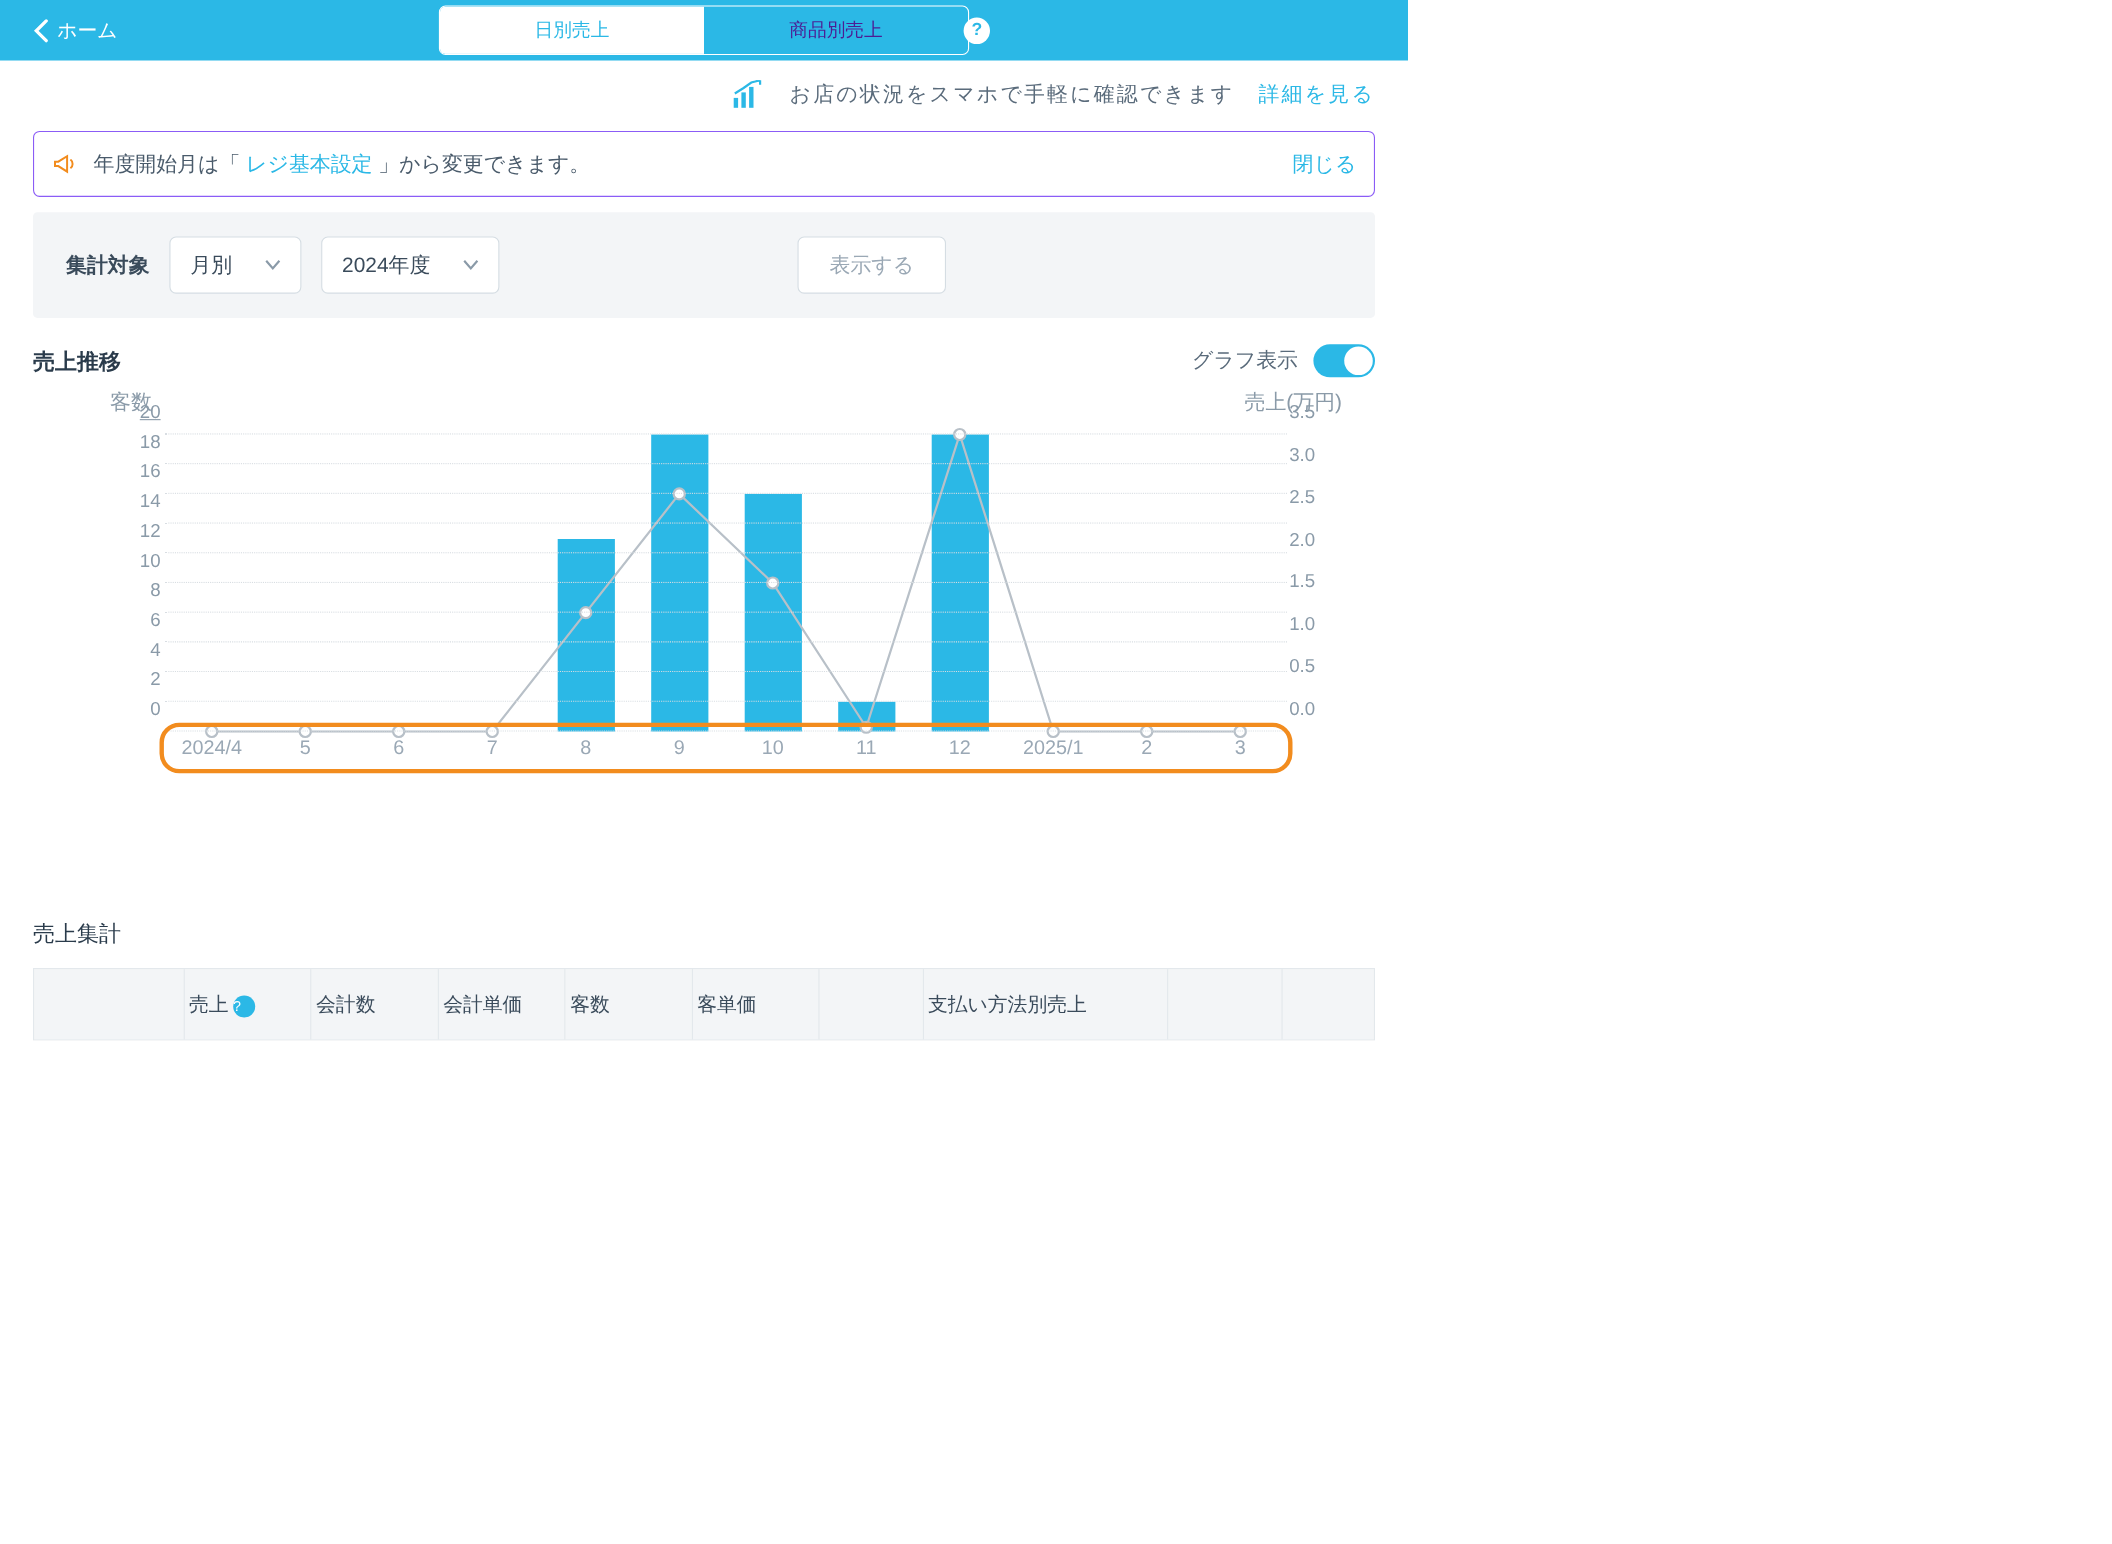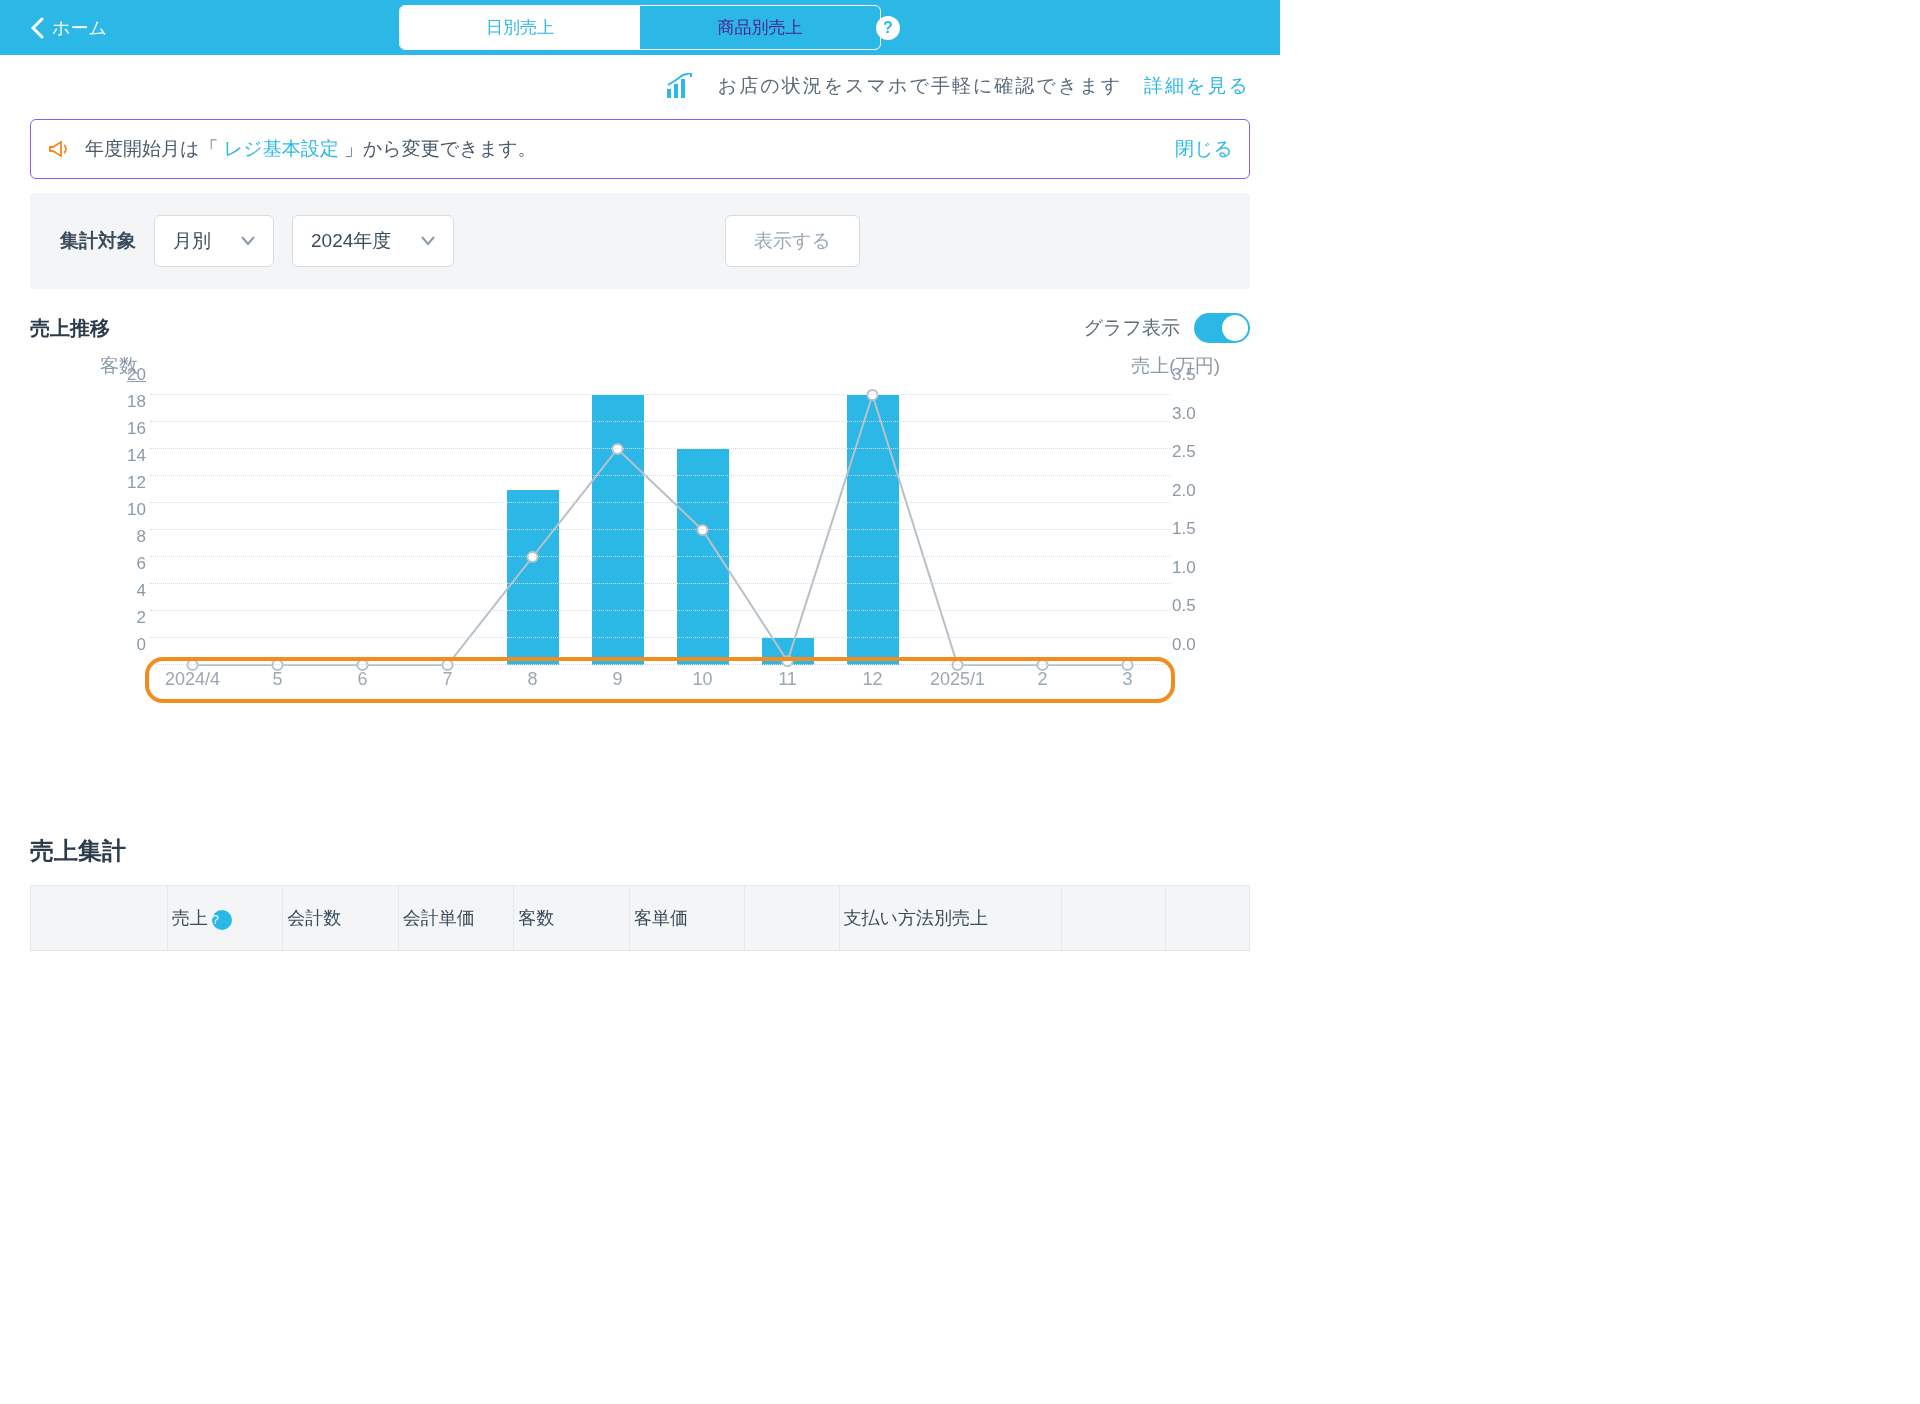--- a/index.html
+++ b/index.html
@@ -43,21 +43,21 @@
 .grid{position:absolute;left:0;right:0;border-top:1px dotted #d8dde2}
 .bars{position:absolute;inset:0;display:flex}
 .barcol{flex:1;position:relative}
 .bar{position:absolute;bottom:0;left:50%;transform:translateX(-50%);width:52px;background:#2BB8E6}
 .line-svg{position:absolute;inset:0;width:100%;height:100%;overflow:visible}
 .xaxis{position:absolute;left:120px;right:80px;bottom:0;height:26px;display:flex}
 .xlabel{flex:1;text-align:center;color:#9aa8b5;font-size:18px}
 .highlight-box{position:absolute;border:4px solid #F28C1E;border-radius:18px;pointer-events:none}
 .callout{position:absolute;background:#F28C1E;color:#fff;font-size:36px;font-weight:600;padding:20px 34px;border-radius:14px}
 .callout::before{content:"";position:absolute;top:-22px;left:46px;border:14px solid transparent;border-bottom-color:#F28C1E}
-.sum-title{margin:140px 30px 18px;color:#2a3b4b;font-size:24px;font-weight:700}
+.sum-title{margin:140px 30px 18px;color:#2a3b4b;font-size:20px;font-weight:400}
 .table-head{margin:0 30px;background:#f3f5f7;border:1px solid #e3e8ec;display:flex}
 .th{flex:1;text-align:left;padding:20px 4px;color:#3a4b5b;font-size:18px;border-right:1px solid #e3e8ec}
 .th:last-child{border-right:none}
 .badge{display:inline-block;width:20px;height:20px;background:#2BB8E6;border-radius:50%;color:#fff;font-size:13px;line-height:20px;margin-left:4px}
 .mega-icon{color:#F28C1E}
 </style>
 </head>
 <body>
 
 <div class="header">

